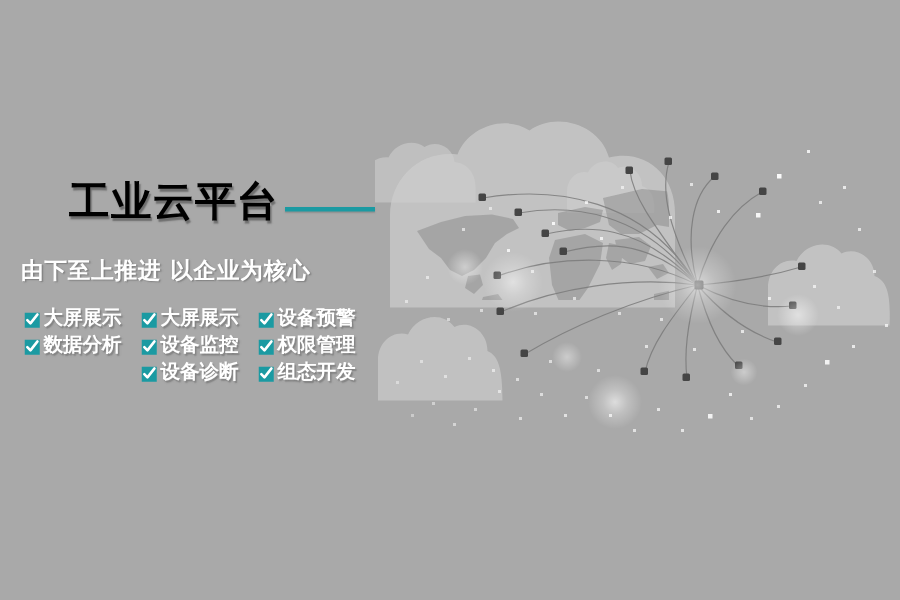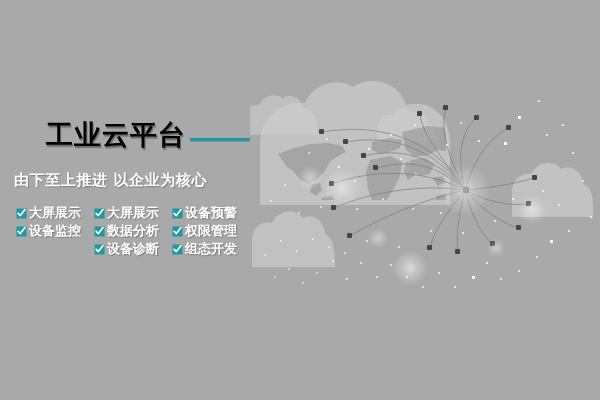--- a/index.html
+++ b/index.html
@@ -286,30 +286,30 @@
       </div>
 
       <div class="feature-row">
         <div class="feature">
           <span class="chk">
             <svg width="11" height="11" viewBox="0 0 11 11">
                 <rect x="0.5" y="0.5" width="10" height="10" fill="#1b9aa2"></rect>
                 <path d="M2.2,5.4 L4.3,7.6 L9,1.6" stroke="#ffffff" stroke-width="1.7" fill="none" stroke-linecap="round" stroke-linejoin="round"></path>
               </svg>
           </span>
+          <span class="feature-label">数据分析</span>
+        </div>
+        <div class="feature">
+          <span class="chk">
+            <svg width="11" height="11" viewBox="0 0 11 11">
+                <rect x="0.5" y="0.5" width="10" height="10" fill="#1b9aa2"></rect>
+                <path d="M2.2,5.4 L4.3,7.6 L9,1.6" stroke="#ffffff" stroke-width="1.7" fill="none" stroke-linecap="round" stroke-linejoin="round"></path>
+              </svg>
+          </span>
           <span class="feature-label">设备监控</span>
-        </div>
-        <div class="feature">
-          <span class="chk">
-            <svg width="11" height="11" viewBox="0 0 11 11">
-                <rect x="0.5" y="0.5" width="10" height="10" fill="#1b9aa2"></rect>
-                <path d="M2.2,5.4 L4.3,7.6 L9,1.6" stroke="#ffffff" stroke-width="1.7" fill="none" stroke-linecap="round" stroke-linejoin="round"></path>
-              </svg>
-          </span>
-          <span class="feature-label">数据分析</span>
         </div>
         <div class="feature">
           <span class="chk">
             <svg width="11" height="11" viewBox="0 0 11 11">
                 <rect x="0.5" y="0.5" width="10" height="10" fill="#1b9aa2"></rect>
                 <path d="M2.2,5.4 L4.3,7.6 L9,1.6" stroke="#ffffff" stroke-width="1.7" fill="none" stroke-linecap="round" stroke-linejoin="round"></path>
               </svg>
           </span>
           <span class="feature-label">权限管理</span>
         </div>

